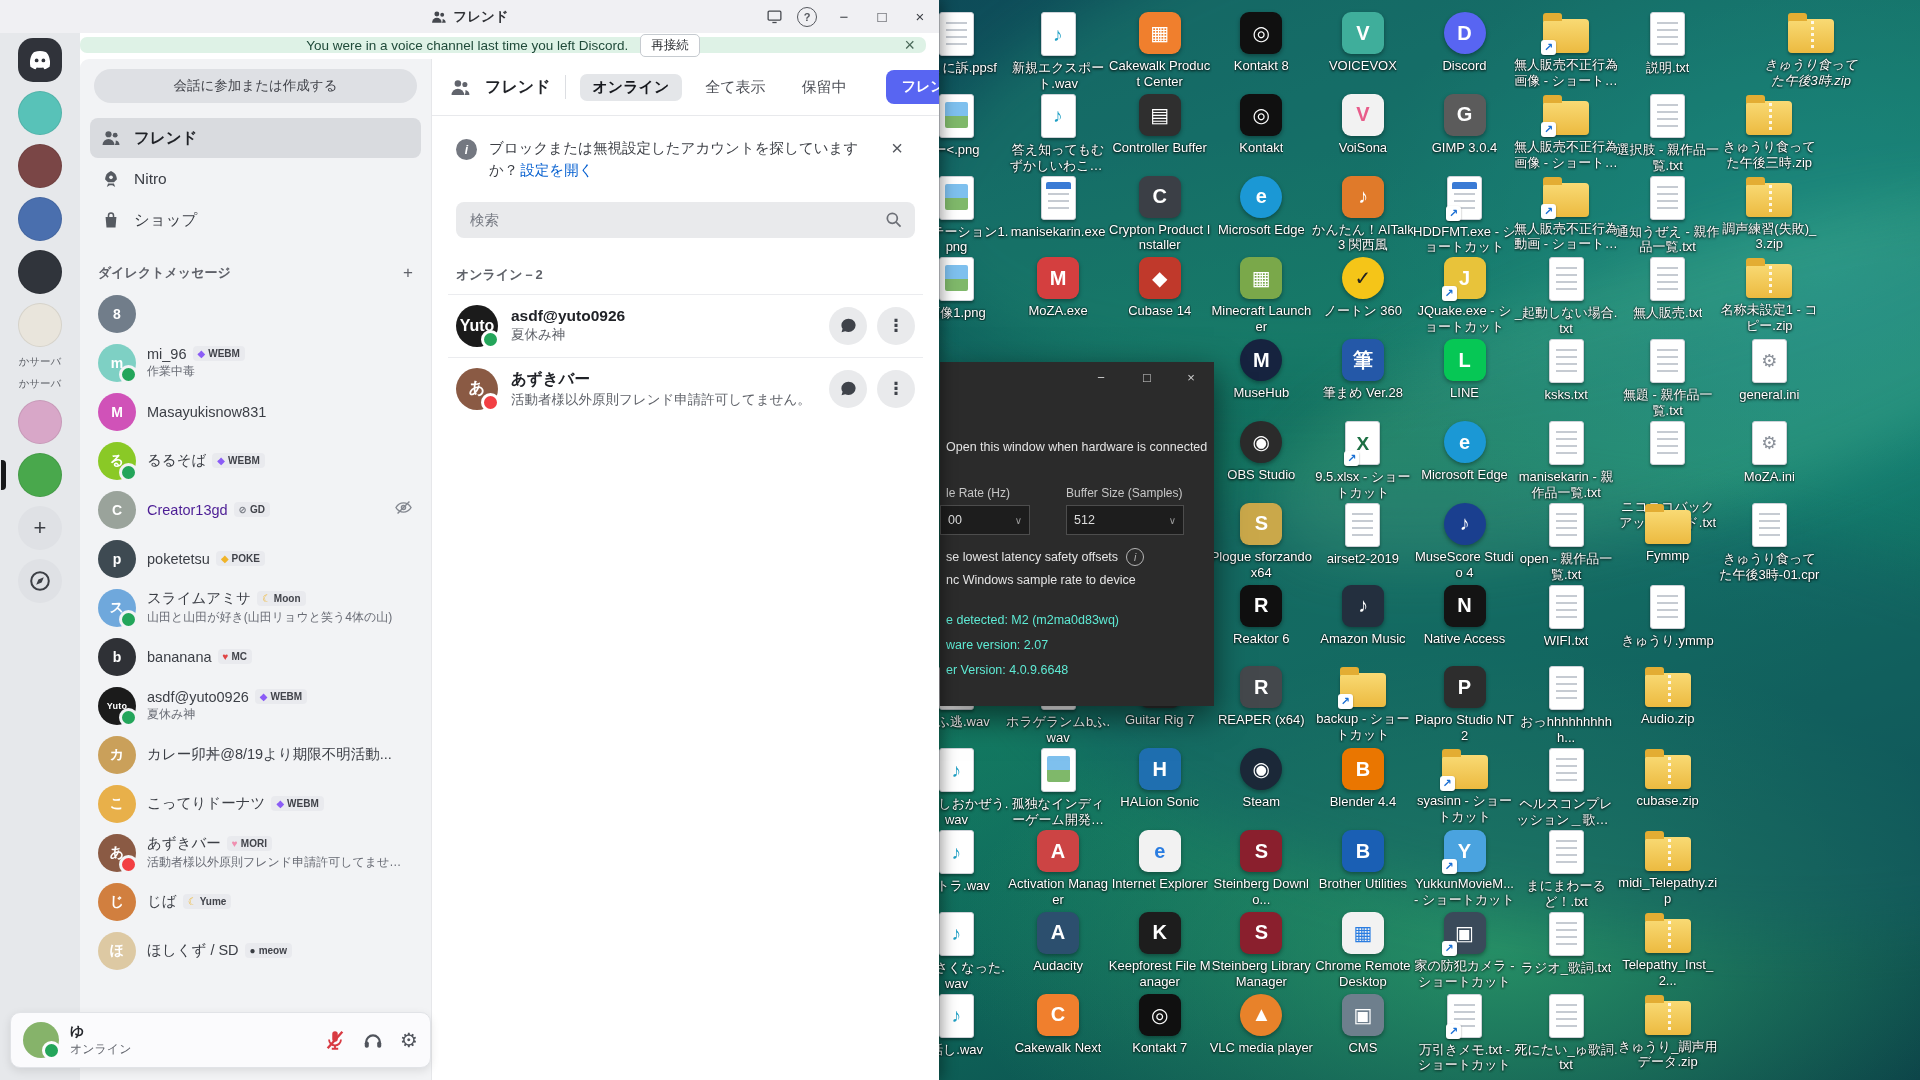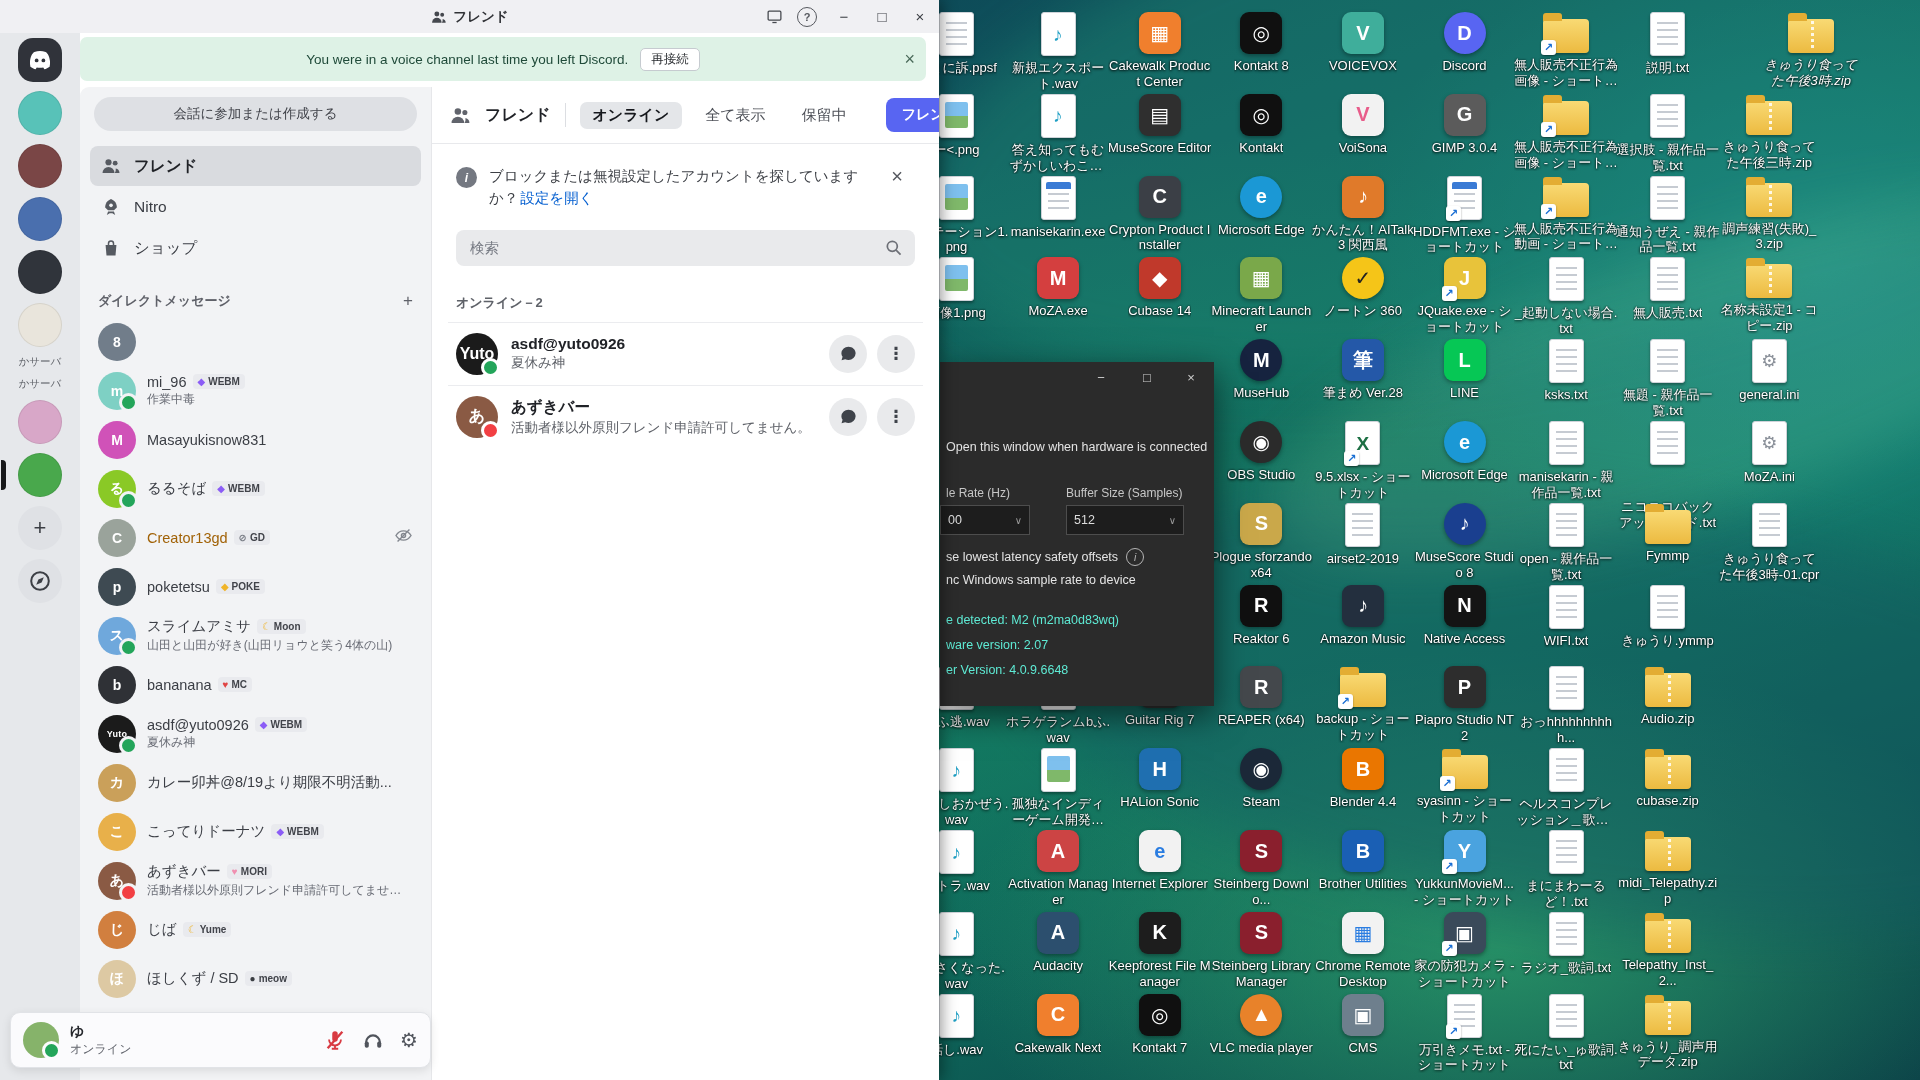--- a/index.html
+++ b/index.html
@@ -82,21 +82,21 @@
   .rail-home .icn{width:30px;height:30px;}
   .rail-avatar{width:44px;height:44px;border-radius:50%;position:relative;flex:none;border:1px solid rgba(0,0,0,.08);box-sizing:border-box;}
   .rail-avatar.selected::before{content:"";position:absolute;left:-18px;top:50%;transform:translateY(-50%);
      width:5px;height:30px;background:#17181a;border-radius:0 4px 4px 0;}
   .rail-label{font-size:10.5px;color:#5d6067;text-align:center;line-height:1.1;height:13px;}
   .rail-round{width:44px;height:44px;border-radius:50%;background:#dfe1e5;color:#3c3f45;display:flex;align-items:center;
      justify-content:center;font-size:22px;flex:none;}
   .rail-round .icn{width:22px;height:22px;}
 
   .right-col{flex:1;display:flex;flex-direction:column;min-width:0;}
-  .banner{margin:4px 13px 6px 0;height:44px;border-radius:7px;background:#def2e6;position:relative;
+  .banner{margin:4px 13px 6px 0;height:16px;border-radius:7px;background:#def2e6;position:relative;
      display:flex;align-items:center;justify-content:center;gap:12px;font-size:13.5px;color:#1f4a39;flex:none;}
   .banner-btn{background:#fff;border:1px solid #c6cbd0;border-radius:5px;height:23px;padding:0 10px;font-size:12.5px;
      color:#2c2f33;font-family:inherit;}
   .banner-close{position:absolute;right:11px;font-size:18px;color:#4a6a5a;line-height:1;}
   .content-row{flex:1;display:flex;min-height:0;}
 
   .channel-panel{width:351px;background:#f2f3f5;border-radius:9px 0 0 0;display:flex;flex-direction:column;
      padding-top:10px;flex:none;min-height:0;}
   .join-btn{margin:0 14px;height:34px;border-radius:17px;background:#dee0e4;color:#41434a;font-size:13.5px;
      display:flex;align-items:center;justify-content:center;flex:none;}
@@ -111,21 +111,21 @@
   #dm-list{flex:1;overflow:hidden;padding:0 10px;}
   .dm-item{height:49px;display:flex;align-items:center;gap:11px;padding:0 8px;border-radius:8px;}
   .dm-av{width:38px;height:38px;border-radius:50%;position:relative;flex:none;display:flex;align-items:center;
      justify-content:center;color:#fff;font-size:14px;font-weight:bold;}
   .dm-av .avtxt{font-size:9px;letter-spacing:.2px;}
   .dot{position:absolute;right:-2px;bottom:-2px;width:13px;height:13px;border-radius:50%;border:3px solid #f2f3f5;box-sizing:content-box;}
   .dot-online{background:#23a55a}.dot-dnd{background:#f23f43}
   .dm-texts{min-width:0;flex:1;}
   .dm-row1{display:flex;align-items:center;gap:6px;min-width:0;}
   .dm-name{font-size:14.5px;color:#3b3e45;white-space:nowrap;overflow:hidden;text-overflow:ellipsis;}
-  .dm-item.grayed .dm-name{color:#a16207;}
+  .dm-item.grayed .dm-name{color:#4c1d95;}
   .badge{display:inline-flex;align-items:center;gap:3px;background:#e9eaee;border-radius:4px;padding:1px 5px;
      font-size:10px;font-weight:bold;color:#41434a;flex:none;line-height:1.3;}
   .badge .bic{font-size:10px;line-height:1;}
   .dm-status{font-size:12px;color:#696c75;white-space:nowrap;overflow:hidden;text-overflow:ellipsis;margin-top:1px;}
   .dm-trail{margin-left:auto;color:#83878f;flex:none;}
   .dm-trail .icn{width:19px;height:19px;}
 
   .user-bar{position:absolute;left:10px;bottom:12px;width:421px;height:56px;background:#fbfbfd;border:1px solid #e1e3e7;
      border-radius:10px;box-shadow:0 3px 10px rgba(0,0,0,.1);display:flex;align-items:center;padding:0 12px;gap:11px;
      box-sizing:border-box;z-index:4;}
@@ -299,21 +299,21 @@
     <div class="dicon" title="Cakewalk Product Center" style="left: 1107.7px; top: 12px;">
       <div class="ic app" style="background: rgb(240, 127, 45);">
         <span class="glyph">▦</span>
       </div>
       <div class="lbl">Cakewalk Product Center</div>
     </div>
     <div class="dicon" title="Controller Editor" style="left: 1107.7px; top: 93.8px;">
       <div class="ic app" style="background: rgb(47, 47, 47);">
         <span class="glyph">▤</span>
       </div>
-      <div class="lbl">MuseScore Editor</div>
+      <div class="lbl">Controller Buffer</div>
     </div>
     <div class="dicon" title="Crypton Product Installer" style="left: 1107.7px; top: 175.6px;">
       <div class="ic app" style="background: rgb(59, 63, 70);">
         <span class="glyph">C</span>
       </div>
       <div class="lbl">Crypton Product Installer</div>
     </div>
     <div class="dicon" title="Cubase 14" style="left: 1107.7px; top: 257.4px;">
       <div class="ic app" style="background: rgb(192, 57, 43);">
         <span class="glyph">◆</span>
@@ -543,21 +543,21 @@
     <div class="dicon" title="Microsoft Edge" style="left: 1412.5px; top: 421px;">
       <div class="ic app round" style="background: rgb(27, 152, 213);">
         <span class="glyph">e</span>
       </div>
       <div class="lbl">Microsoft Edge</div>
     </div>
     <div class="dicon" title="MuseScore Studio 4" style="left: 1412.5px; top: 502.8px;">
       <div class="ic app round" style="background: rgb(26, 63, 143);">
         <span class="glyph">♪</span>
       </div>
-      <div class="lbl">MuseScore Studio 8</div>
+      <div class="lbl">MuseScore Studio 4</div>
     </div>
     <div class="dicon" title="Native Access" style="left: 1412.5px; top: 584.6px;">
       <div class="ic app" style="background: rgb(20, 20, 20);">
         <span class="glyph">N</span>
       </div>
       <div class="lbl">Native Access</div>
     </div>
     <div class="dicon" title="Piapro Studio NT2" style="left: 1412.5px; top: 666.4px;">
       <div class="ic app" style="background: rgb(45, 45, 45);">
         <span class="glyph">P</span>

